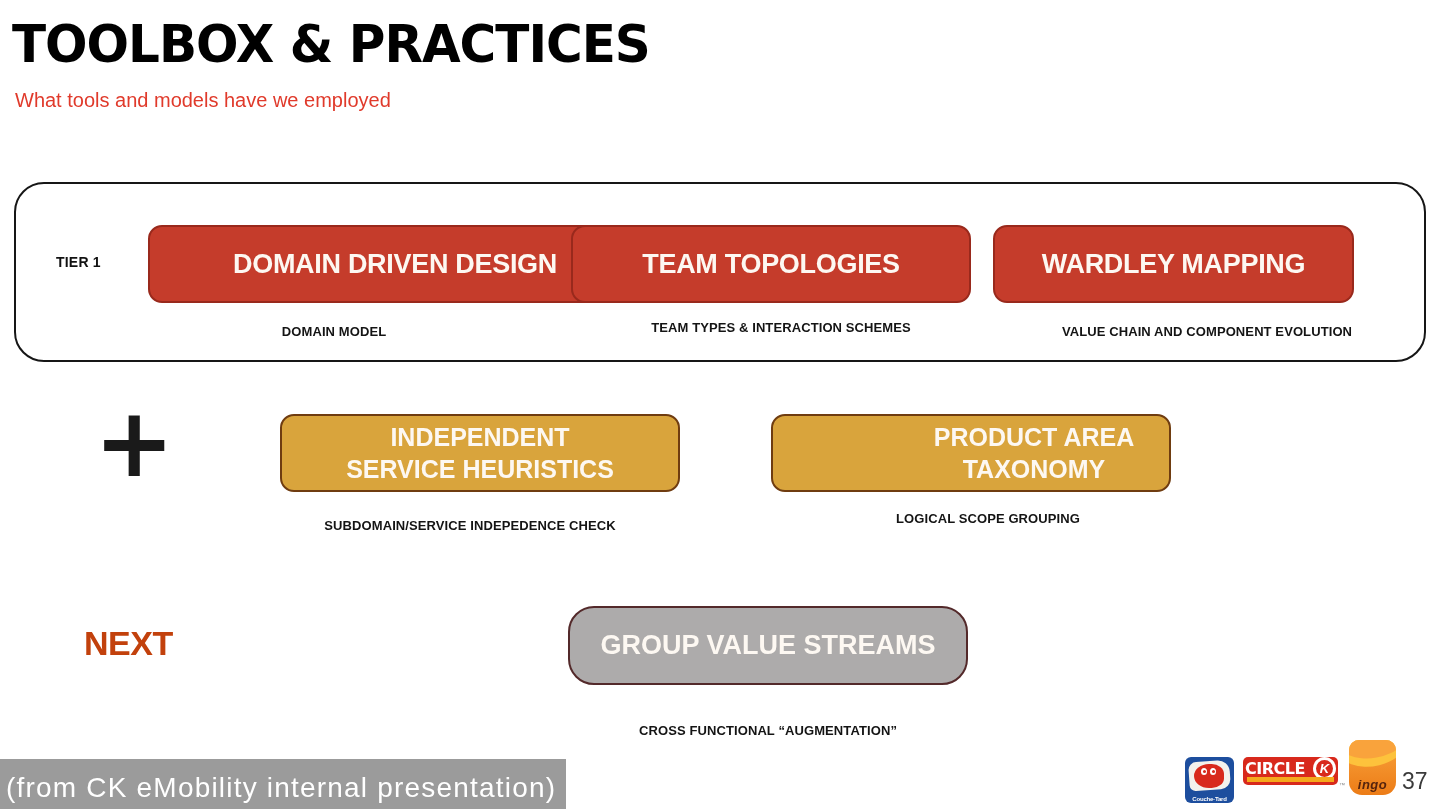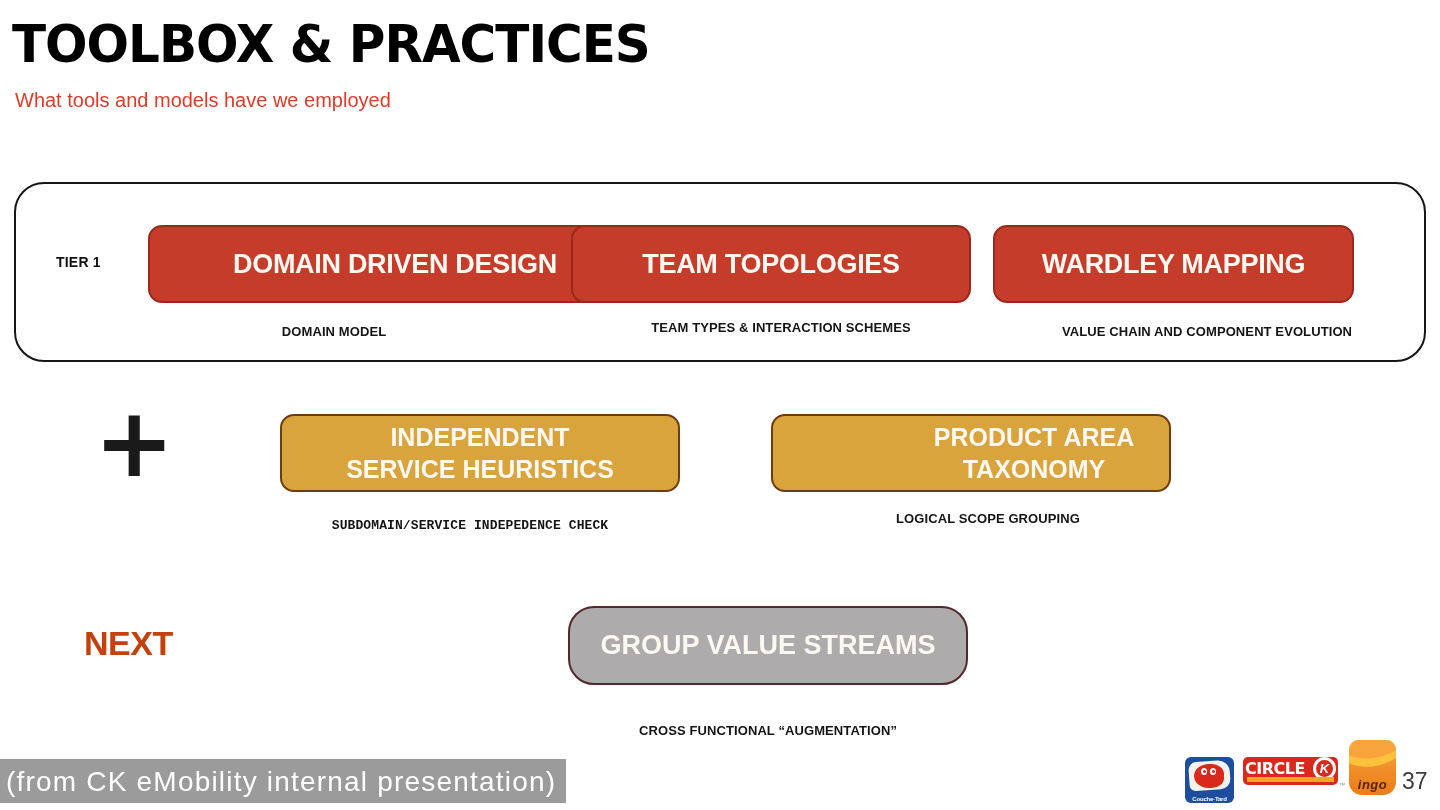--- a/index.html
+++ b/index.html
@@ -35,21 +35,21 @@
   
   .caption{
     font-size:13px;font-weight:bold;color:#141414;transform:translateX(-50%);
     white-space:nowrap;letter-spacing:0.1px;
   }
   .plus-sign{left:94px;top:395px;font-size:96px;font-weight:bold;color:#1a1a1a;line-height:1;font-family:"DejaVu Sans",sans-serif;}
   .next-label{left:84px;top:624px;font-size:34px;font-weight:bold;color:#c2410c;letter-spacing:-0.5px;}
   
   .source-note{
     left:0;top:759px;height:42px;line-height:42px;background:#9b9b9b;color:#fff;
-    font-size:28px;padding:2px 10px 0 6px;letter-spacing:1.2px;font-weight:normal;
+    font-size:28px;padding:8px 10px 0 6px;letter-spacing:1.2px;font-weight:normal;
     white-space:nowrap;
   }
   .page-number{left:1402px;top:768px;font-size:23px;color:#3b3b3b;}
   
   .logo-ct{left:1185px;top:757px;width:49px;height:46px;background:#1d4e9e;border-radius:6px;overflow:hidden;}
   .ct-white{position:absolute;left:4px;top:4px;width:41px;height:29px;background:#f3f1ec;border-radius:8px 12px 10px 6px;transform:rotate(-4deg);}
   .ct-owl{position:absolute;left:9px;top:7px;width:30px;height:24px;background:#d8291c;border-radius:55% 45% 45% 55%;}
   .ct-eye{position:absolute;width:6px;height:7px;background:#fff;border-radius:50%;top:4px;}
   .ct-eye.left{left:7px;}
   .ct-eye.right{left:16px;}
@@ -85,21 +85,21 @@
 
 <div class="abs plus-sign">+</div>
 
 <div class="abs btn btn-yellow" style="left:264px;top:414px;width:400px;height:78px;margin-left:16px;">
   <span class="wrapline">INDEPENDENT SERVICE HEURISTICS</span>
 </div>
 <div class="abs btn btn-yellow" style="left:771px;top:414px;width:400px;height:78px;justify-content:flex-end;">
   <span class="wrapline">PRODUCT AREA TAXONOMY</span>
 </div>
 
-<div class="abs caption" style="left:470px;top:518px;font-family:Liberation Mono, monospace;">SUBDOMAIN/SERVICE INDEPEDENCE CHECK</div>
+<div class="abs caption" style="left:470px;top:518px;">SUBDOMAIN/SERVICE INDEPEDENCE CHECK</div>
 <div class="abs caption" style="left:988px;top:511px;">LOGICAL SCOPE GROUPING</div>
 
 <div class="abs next-label">NEXT</div>
 
 <div class="abs btn btn-gray" style="left:568px;top:606px;width:400px;height:79px;border-radius:26px;">GROUP VALUE STREAMS</div>
 <div class="abs caption" style="left:768px;top:703px;margin-top:20px;">CROSS FUNCTIONAL “AUGMENTATION”</div>
 
 <div class="abs source-note">(from CK eMobility internal presentation)</div>
 <div class="abs page-number">37</div>
 

